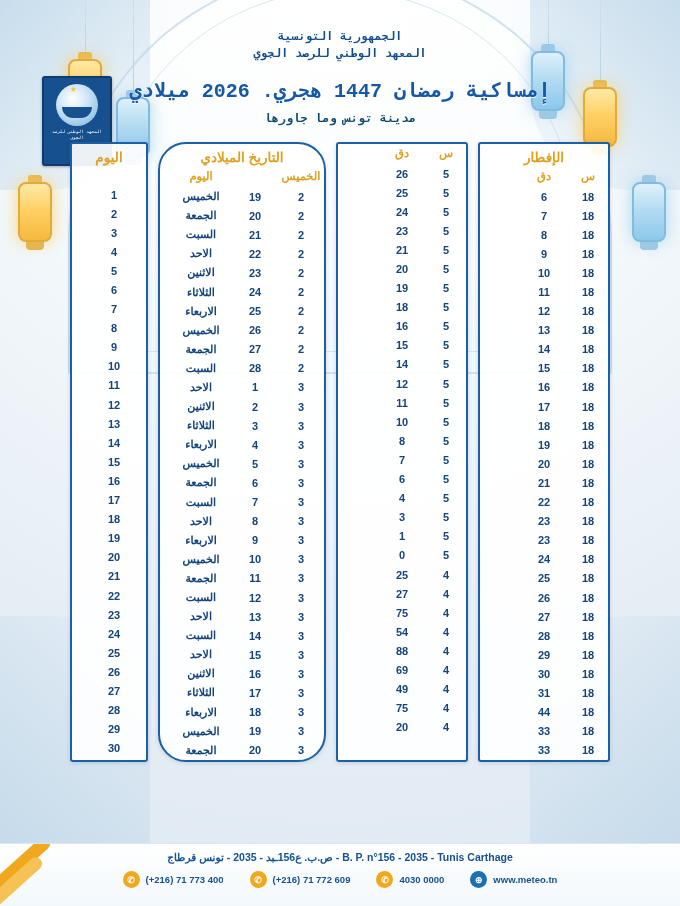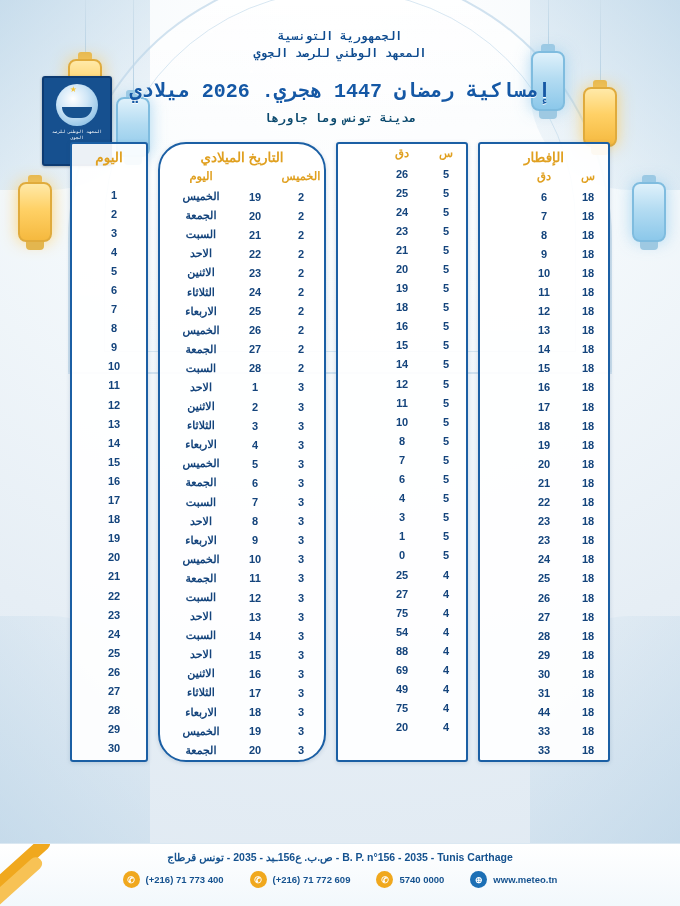--- a/index.html
+++ b/index.html
@@ -737,20 +737,20 @@
       <div class="contact">
         <span class="cicon">✆</span>
         <span>(+216) 71 773 400</span>
       </div>
       <div class="contact">
         <span class="cicon">✆</span>
         <span>(+216) 71 772 609</span>
       </div>
       <div class="contact">
         <span class="cicon">✆</span>
-        <span>5740 0000</span>
+        <span>4030 0000</span>
       </div>
       <div class="contact">
         <span class="cicon blue">⊕</span>
         <span>www.meteo.tn</span>
       </div>
     </div>
 </div>
 
 </body></html>

